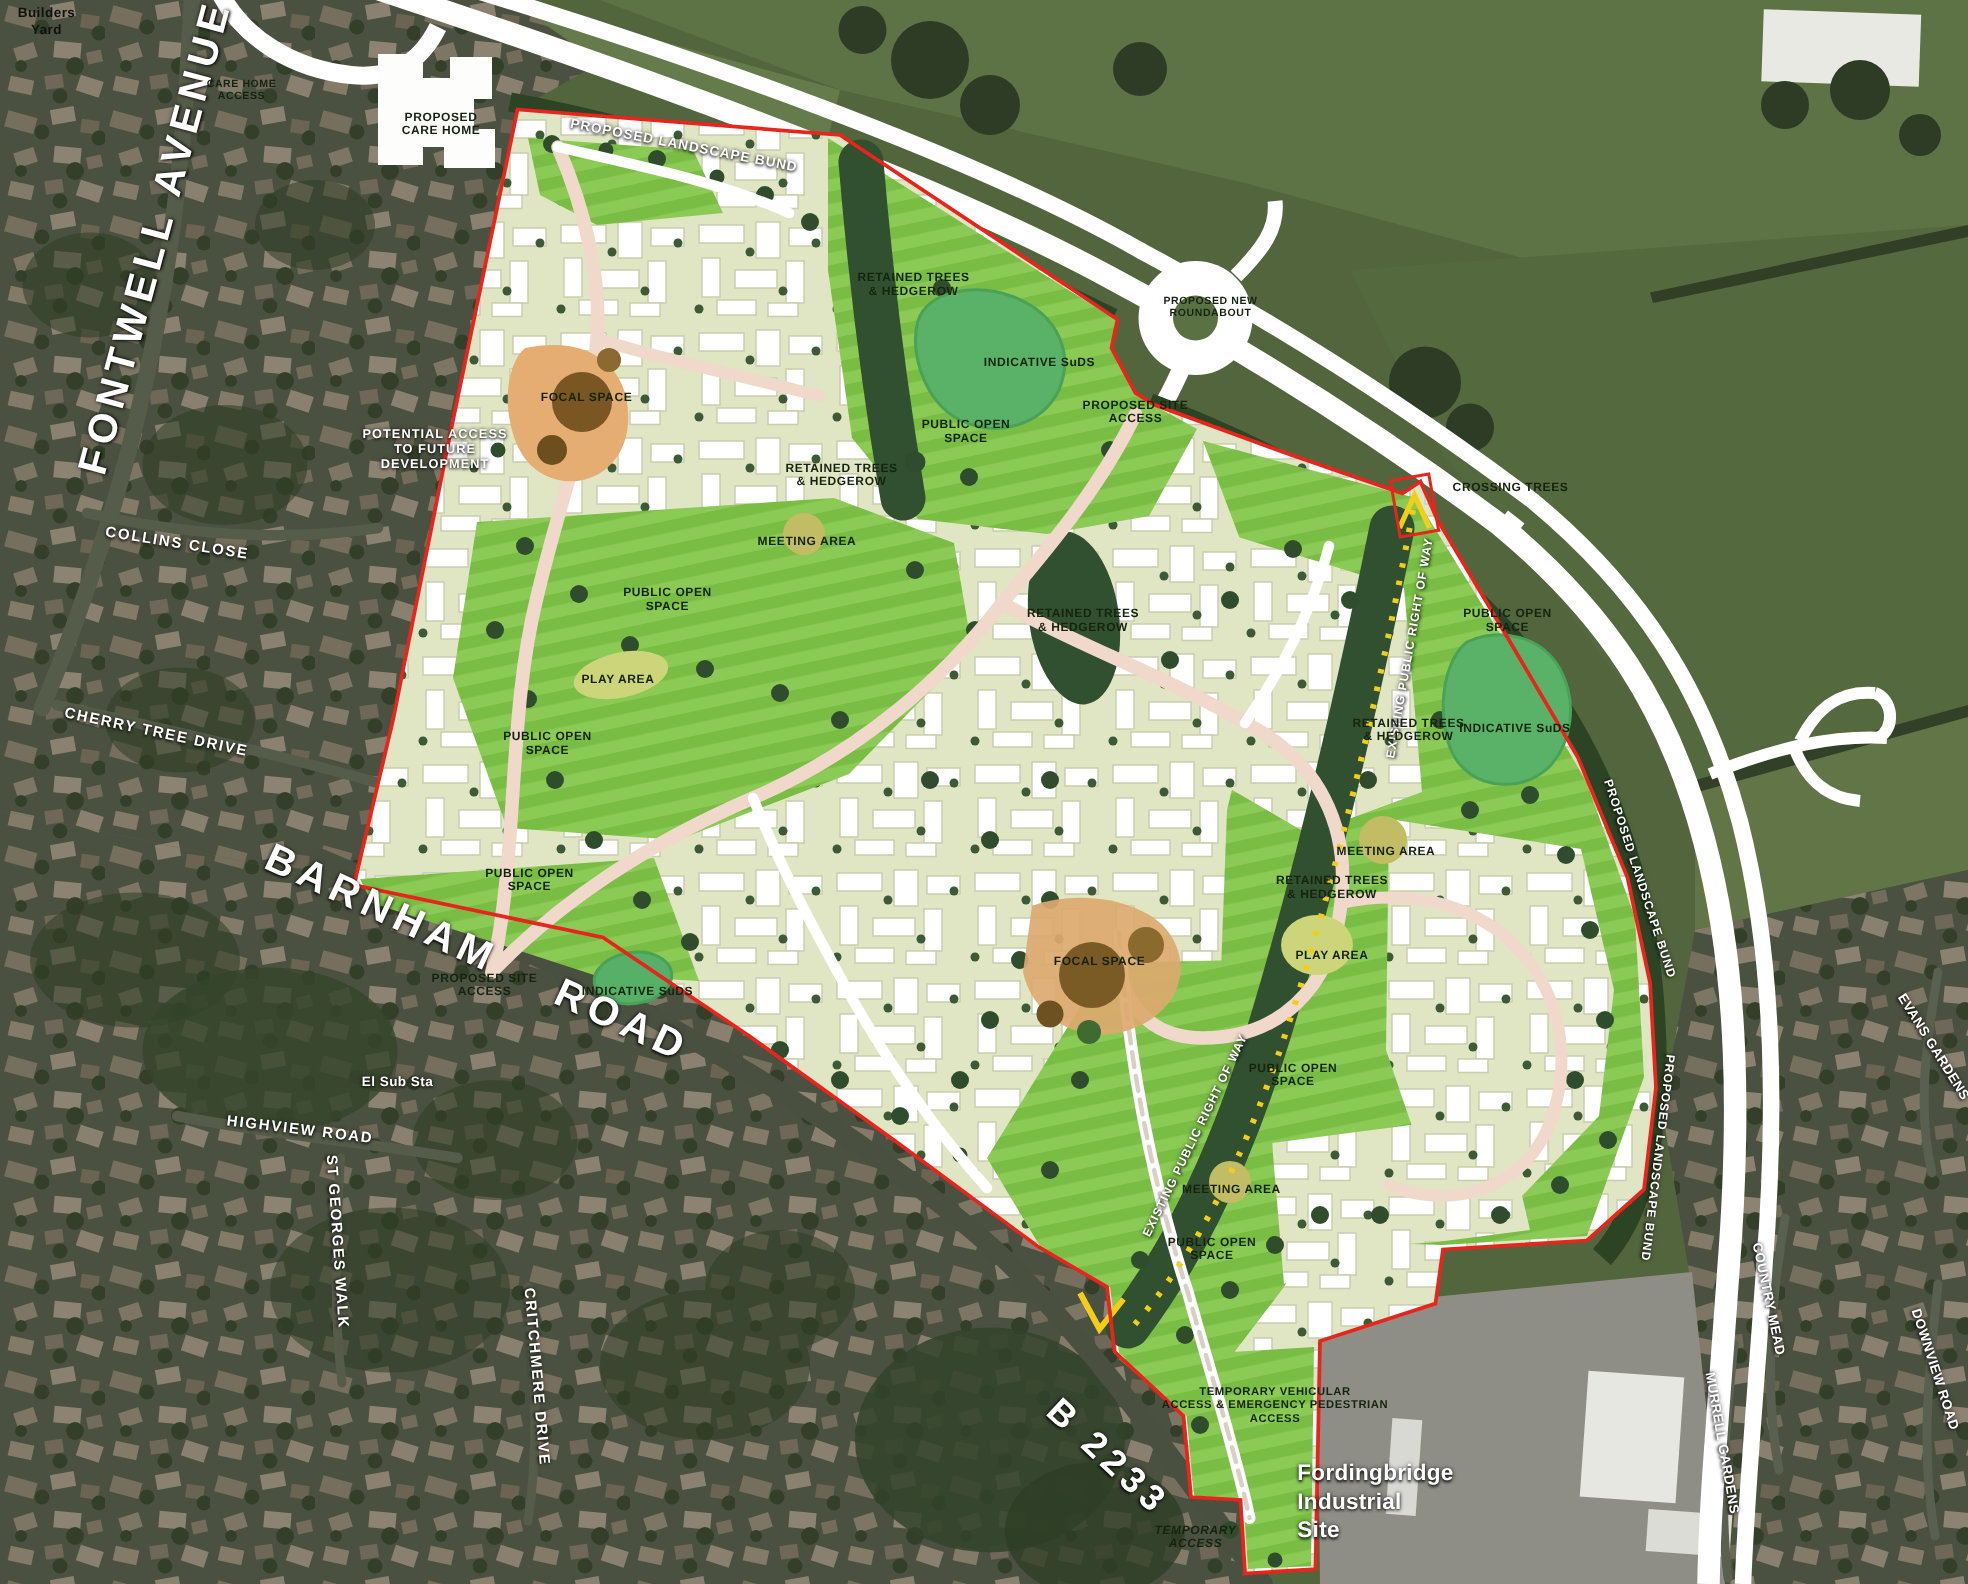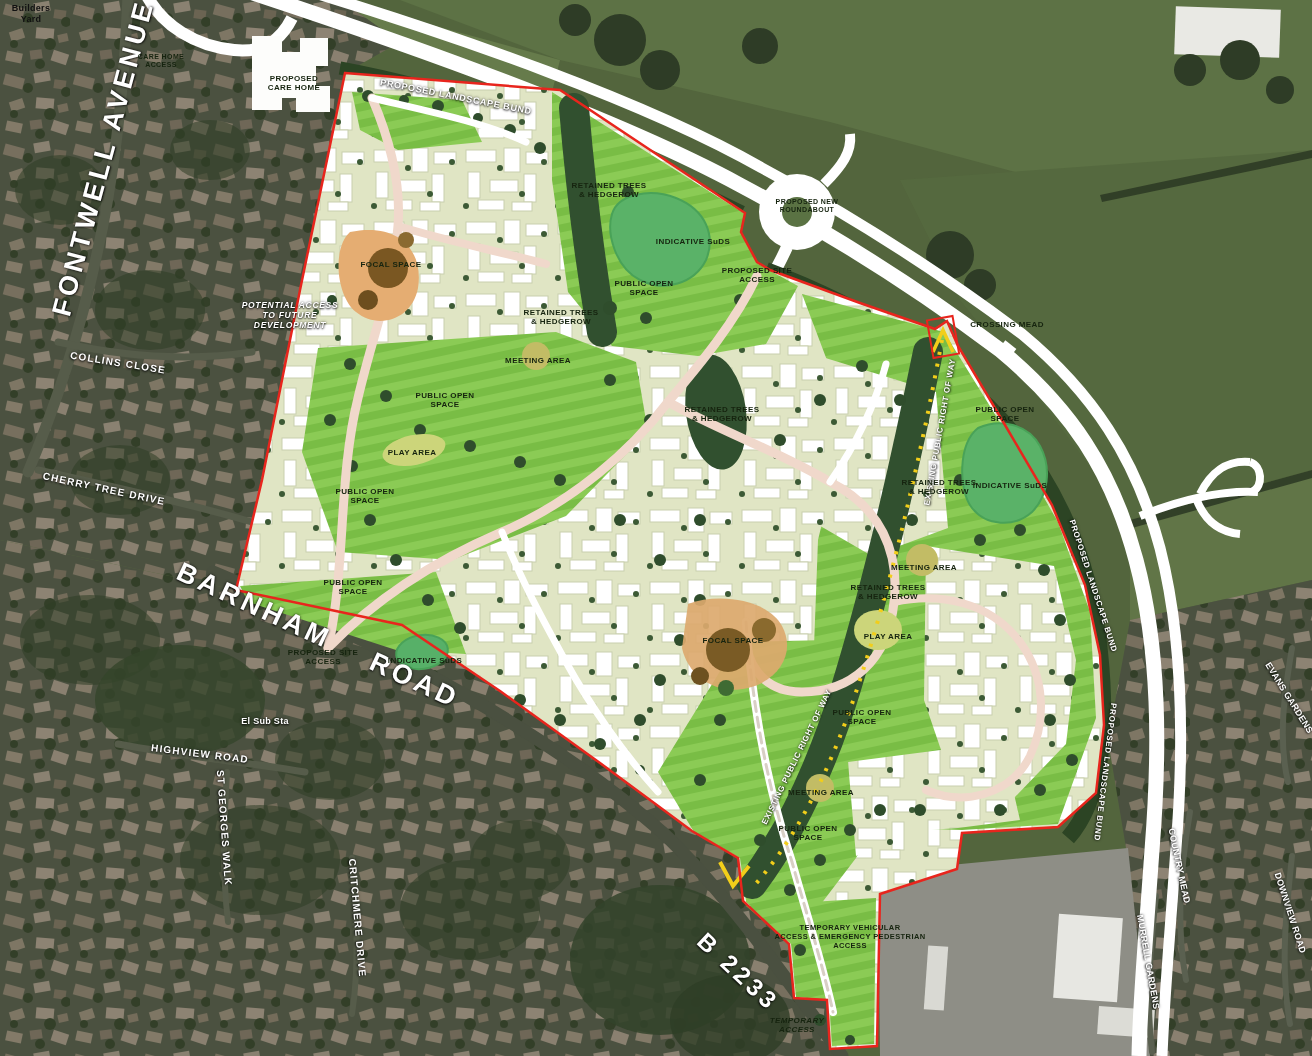--- a/index.html
+++ b/index.html
@@ -301,22 +301,22 @@
 <div class="lbl wt" style="left:456px;top:97px;transform:translate(-50%,-50%) rotate(11deg);font-size:9px;">PROPOSED LANDSCAPE BUND</div>
 <div class="lbl dk dk7" style="left:807px;top:206px;transform:translate(-50%,-50%);">PROPOSED NEW
 ROUNDABOUT</div>
 <div class="lbl dk" style="left:609px;top:190px;transform:translate(-50%,-50%);">RETAINED TREES
 &amp; HEDGEROW</div>
 <div class="lbl dk" style="left:693px;top:242px;transform:translate(-50%,-50%);">INDICATIVE SuDS</div>
 <div class="lbl dk" style="left:644px;top:288px;transform:translate(-50%,-50%);">PUBLIC OPEN
 SPACE</div>
 <div class="lbl dk" style="left:757px;top:275px;transform:translate(-50%,-50%);">PROPOSED SITE
 ACCESS</div>
-<div class="lbl dk" style="left:1007px;top:325px;transform:translate(-50%,-50%);">CROSSING MEAD</div>
-<div class="lbl wt" style="left:290px;top:315px;transform:translate(-50%,-50%);font-size:8.5px;font-style:italic;">POTENTIAL ACCESS
+<div class="lbl dk" style="left:1007px;top:325px;transform:translate(-50%,-50%);">CROSSING TREES</div>
+<div class="lbl wt" style="left:290px;top:299px;transform:translate(-50%,-50%);font-size:8.5px;">POTENTIAL ACCESS
 TO FUTURE
 DEVELOPMENT</div>
 <div class="lbl dk" style="left:391px;top:265px;transform:translate(-50%,-50%);">FOCAL SPACE</div>
 <div class="lbl dk" style="left:561px;top:317px;transform:translate(-50%,-50%);">RETAINED TREES
 &amp; HEDGEROW</div>
 <div class="lbl dk" style="left:538px;top:361px;transform:translate(-50%,-50%);">MEETING AREA</div>
 <div class="lbl dk" style="left:445px;top:400px;transform:translate(-50%,-50%);">PUBLIC OPEN
 SPACE</div>
 <div class="lbl dk" style="left:722px;top:414px;transform:translate(-50%,-50%);">RETAINED TREES
 &amp; HEDGEROW</div>
@@ -351,19 +351,22 @@
 <div class="lbl wt street" style="left:118px;top:363px;transform:translate(-50%,-50%) rotate(9deg);white-space:nowrap;">COLLINS CLOSE</div>
 <div class="lbl wt street" style="left:104px;top:489px;transform:translate(-50%,-50%) rotate(12deg);white-space:nowrap;">CHERRY TREE DRIVE</div>
 <div class="lbl wt tiny" style="left:265px;top:721px;transform:translate(-50%,-50%);font-weight:700;">El Sub Sta</div>
 <div class="lbl wt street" style="left:200px;top:754px;transform:translate(-50%,-50%) rotate(7deg);white-space:nowrap;">HIGHVIEW ROAD</div>
 <div class="lbl wt street" style="left:224px;top:828px;transform:translate(-50%,-50%) rotate(86deg);white-space:nowrap;">ST GEORGES WALK</div>
 <div class="lbl wt street" style="left:357px;top:918px;transform:translate(-50%,-50%) rotate(85deg);white-space:nowrap;">CRITCHMERE DRIVE</div>
 <div class="lbl wt road-lg" style="left:738px;top:972px;transform:translate(-50%,-50%) rotate(43deg);font-size:24px;white-space:nowrap;">B 2233</div>
 <div class="lbl dk dk7" style="left:850px;top:937px;transform:translate(-50%,-50%);font-size:7.5px;">TEMPORARY VEHICULAR
 ACCESS &amp; EMERGENCY PEDESTRIAN
 ACCESS</div>
+<div class="lbl wt fdb" style="left:917px;top:1002px;transform:translate(-50%,-50%);">Fordingbridge
+Industrial
+Site</div>
 <div class="lbl dk" style="left:797px;top:1025px;transform:translate(-50%,-50%);font-style:italic;">TEMPORARY
 ACCESS</div>
 <div class="lbl wt tiny" style="left:1179px;top:866px;transform:translate(-50%,-50%) rotate(78deg);white-space:nowrap;">COUNTRY MEAD</div>
 <div class="lbl wt tiny" style="left:1290px;top:913px;transform:translate(-50%,-50%) rotate(72deg);white-space:nowrap;">DOWNVIEW ROAD</div>
 <div class="lbl wt tiny" style="left:1148px;top:962px;transform:translate(-50%,-50%) rotate(80deg);white-space:nowrap;">MURRELL GARDENS</div>
 <div class="lbl wt tiny" style="left:1289px;top:698px;transform:translate(-50%,-50%) rotate(58deg);white-space:nowrap;">EVANS GARDENS</div>
 </div>
 
 </body></html>

